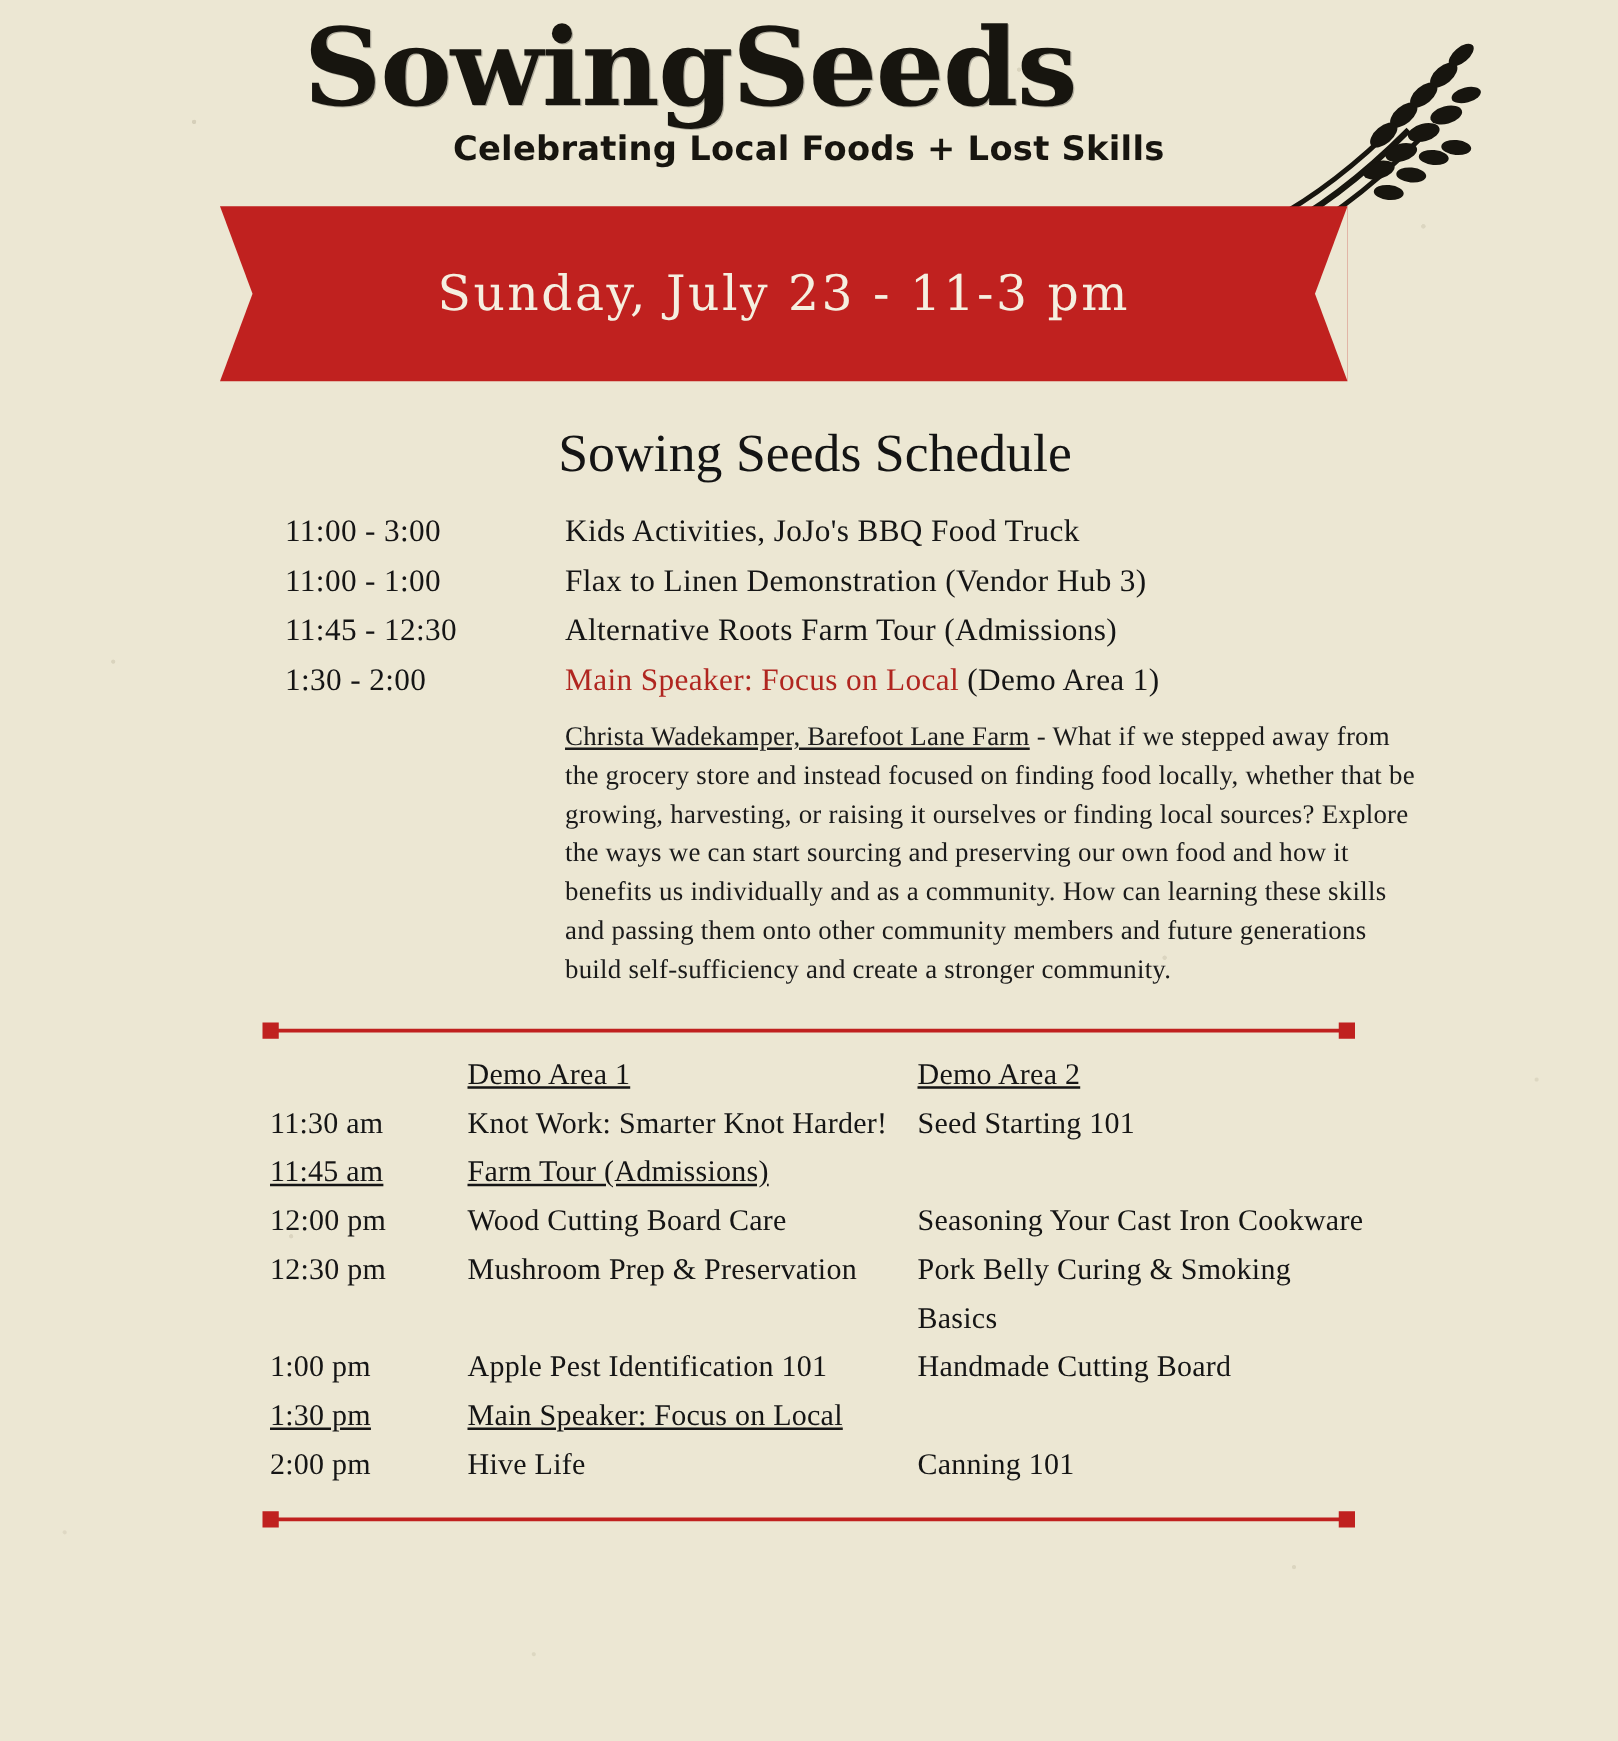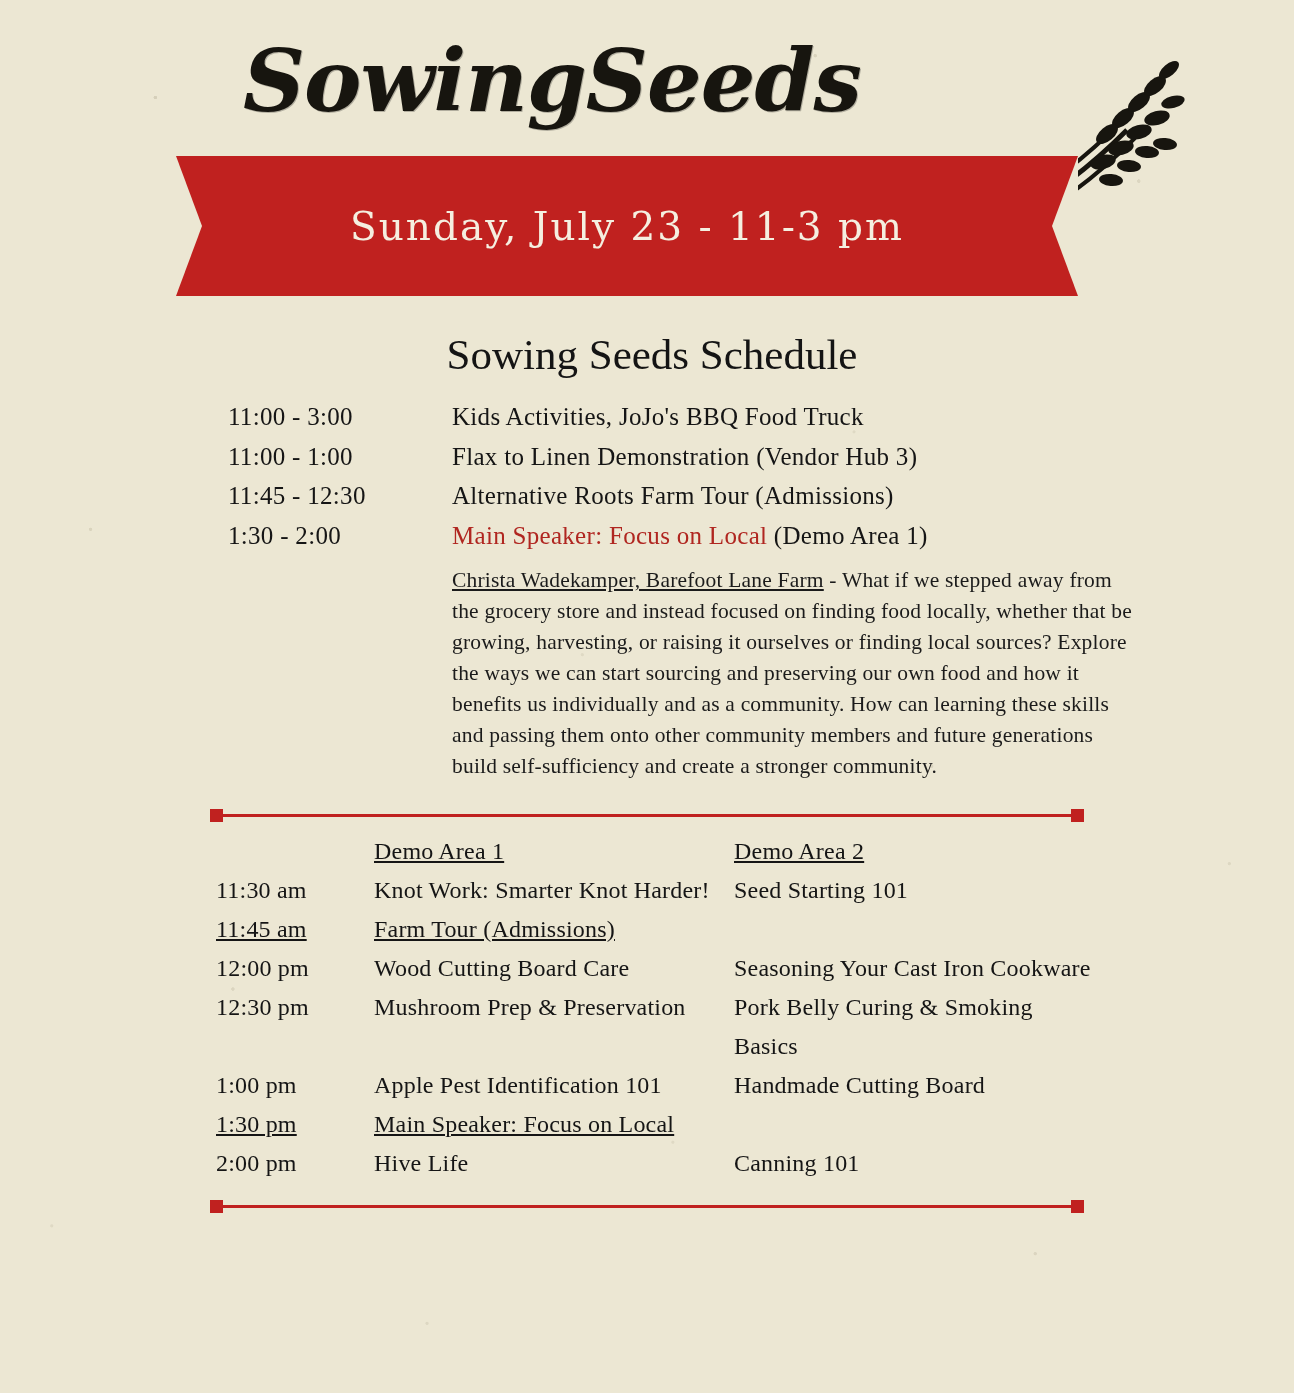--- a/index.html
+++ b/index.html
@@ -35,22 +35,21 @@
       radial-gradient(circle at 33% 95%, rgba(120,110,80,.14) 0 1.2px, transparent 2px),
       radial-gradient(circle at 4% 88%, rgba(120,110,80,.13) 0 1.1px, transparent 2px),
       radial-gradient(circle at 66% 31%, rgba(120,110,80,.12) 0 1.0px, transparent 2px);
     opacity: .9;
   }
 
   
   .header {
     position: relative;
     text-align: center;
-    padding-top: 36px;
-    font-style: italic;
+    padding-top: 10px;
   }
   .logo-wrap {
     position: relative;
     display: inline-block;
     width: 820px;
   }
   .logo-title {
     font-family: "DejaVu Serif", serif;
     font-weight: bold;
     font-size: 86px;
@@ -240,20 +239,21 @@
           <ellipse cx="124" cy="108" rx="13" ry="7" transform="rotate(-15 124 108)"></ellipse>
           <ellipse cx="106" cy="122" rx="13" ry="7" transform="rotate(-15 106 122)"></ellipse>
           <ellipse cx="150" cy="112" rx="12" ry="6" transform="rotate(5 150 112)"></ellipse>
           <ellipse cx="168" cy="104" rx="12" ry="6" transform="rotate(5 168 104)"></ellipse>
           <ellipse cx="132" cy="126" rx="12" ry="6" transform="rotate(5 132 126)"></ellipse>
           <ellipse cx="114" cy="140" rx="12" ry="6" transform="rotate(5 114 140)"></ellipse>
         </g>
       </g>
     </svg>
   </div>
+  <div class="tagline">Celebrating Local Foods  + Lost Skills</div>
 </div>
 
 <div class="banner-wrap">
   <div class="banner"></div>
   <div class="banner-notch-l"></div>
   <div class="banner-notch-r"></div>
   <div class="banner-inner">
     <div class="banner-line1">Sunday, July 23  -  11-3 pm</div>
   </div>
 </div>

